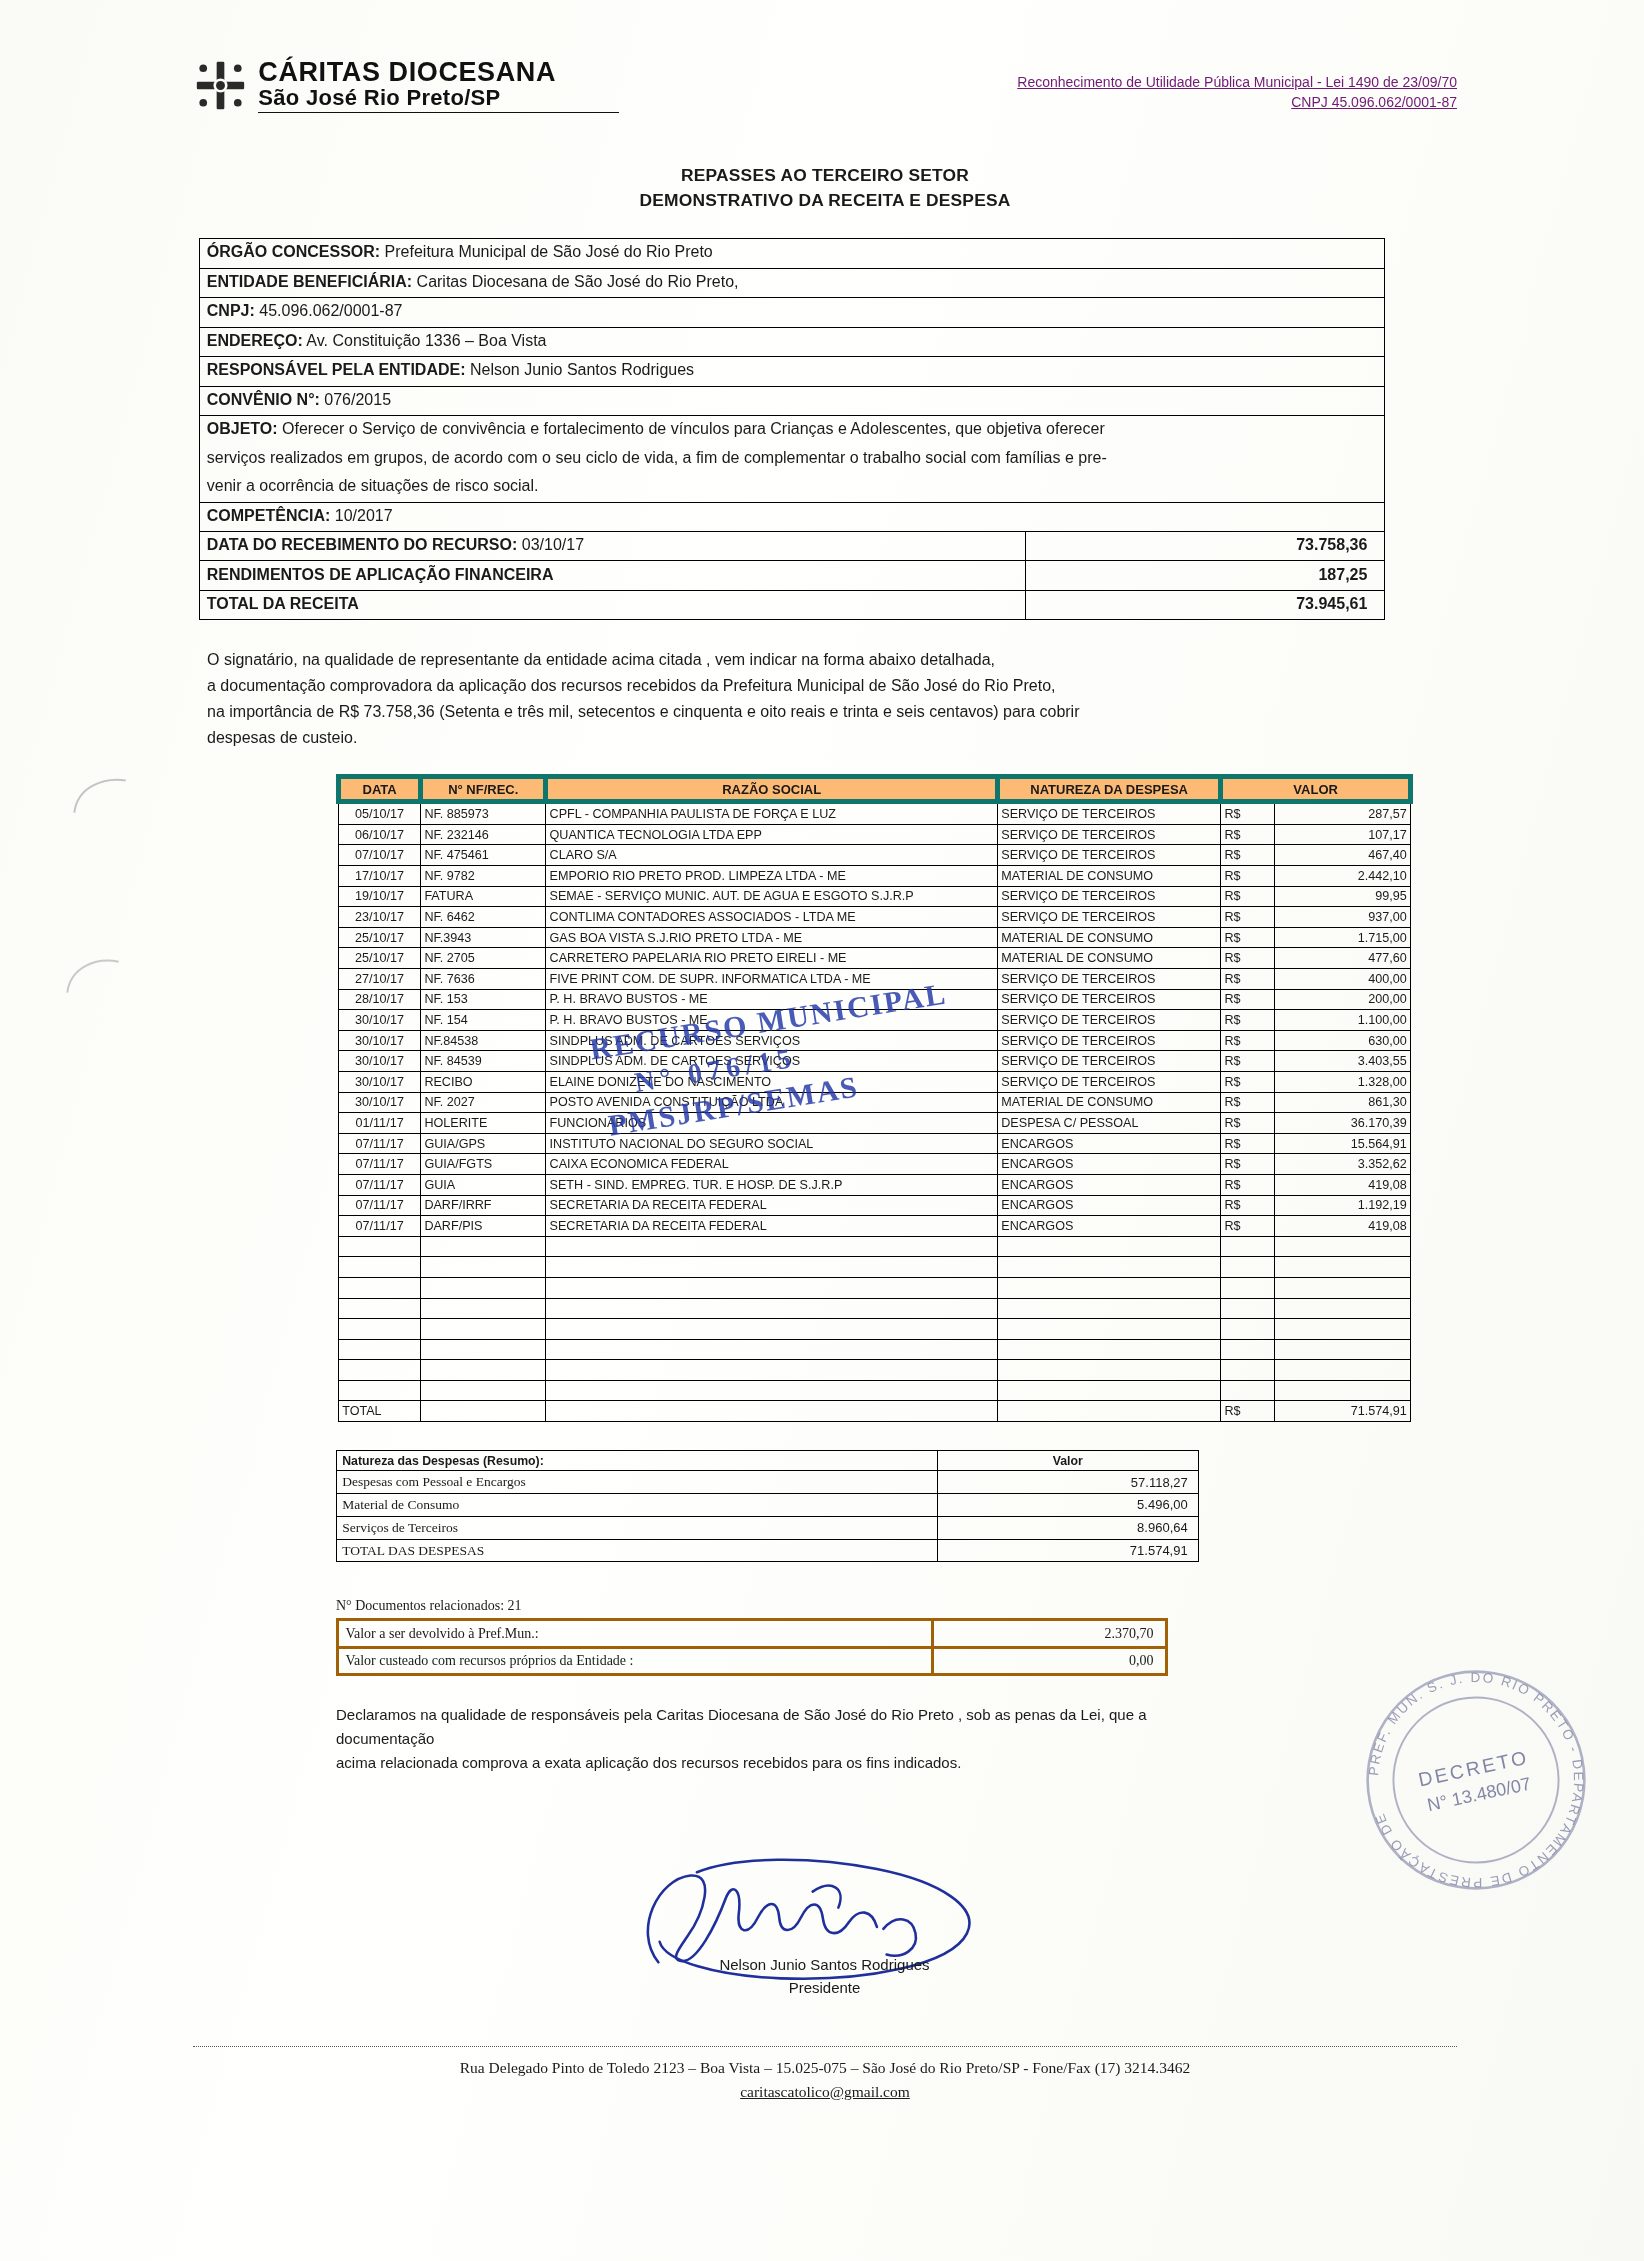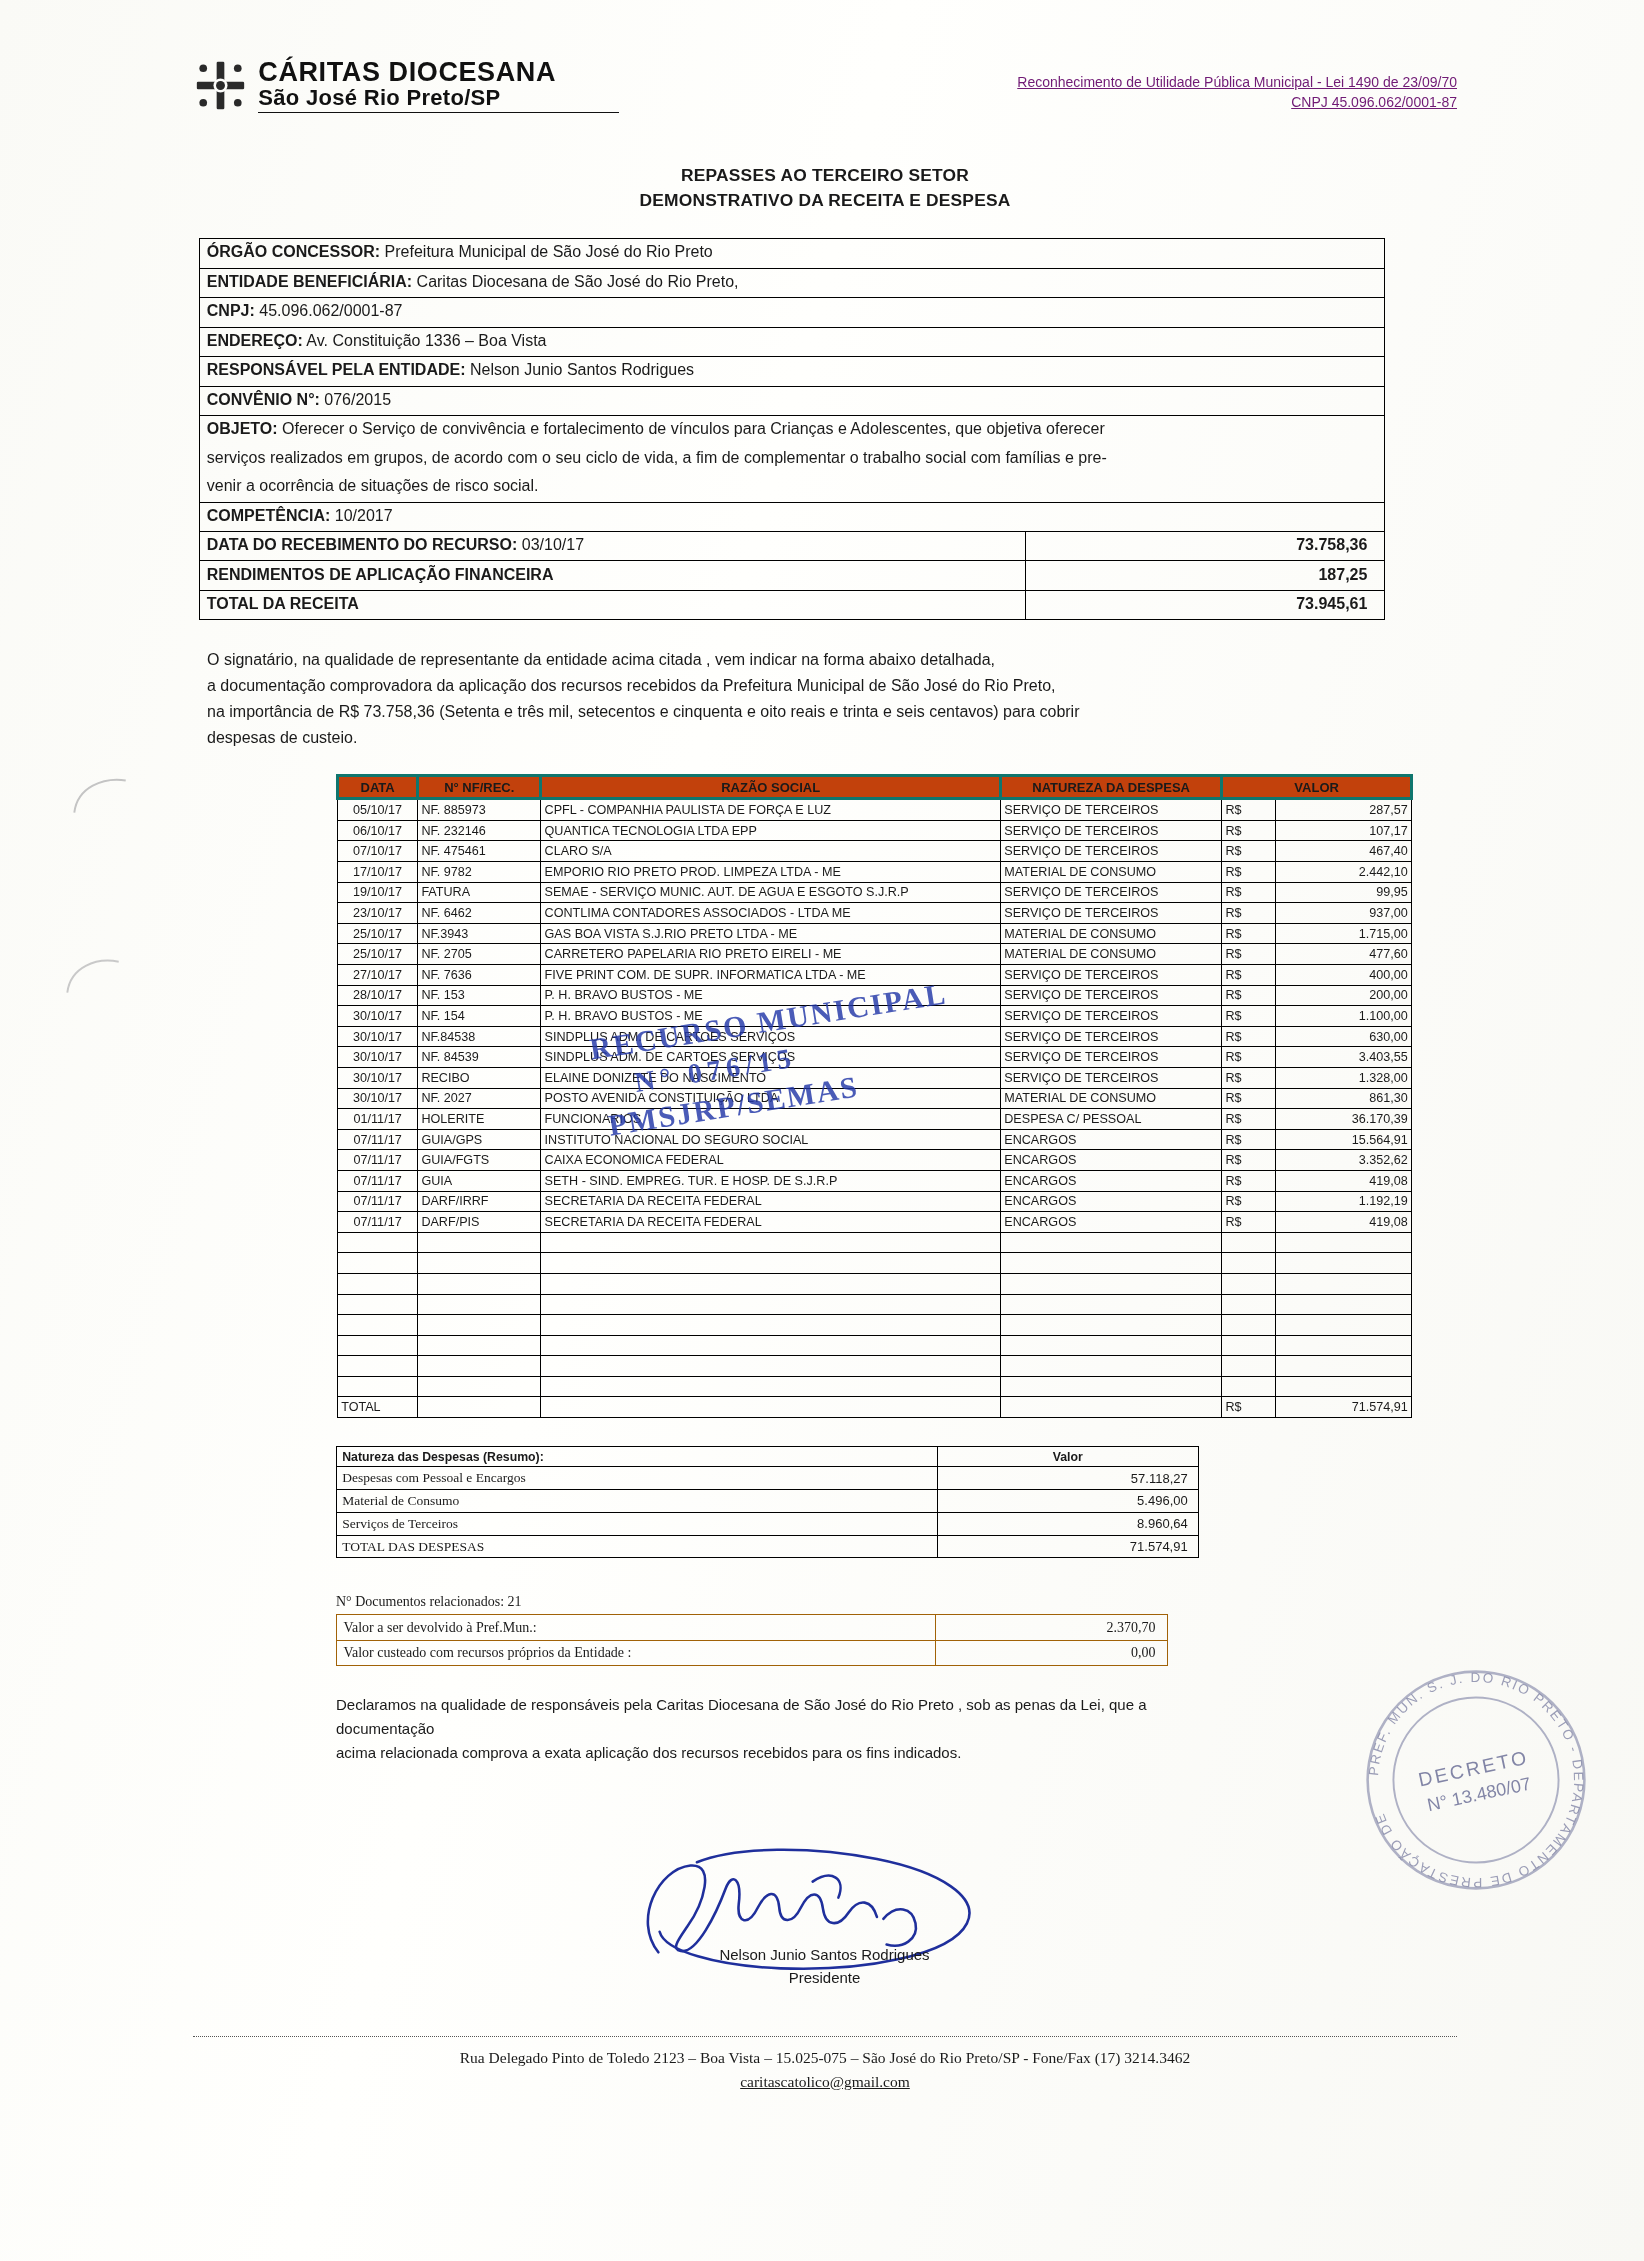--- a/index.html
+++ b/index.html
@@ -124,22 +124,22 @@
   
   .exp-wrap {
     margin: 23px 0 0 143px;
     position: relative;
   }
   .exp-table {
     width: 1077px;
     font-size: 12.6px;
   }
   .exp-table th {
-    border: 3px solid #0f766e;
-    background: #c2410c;
+    border: 5px solid #0f766e;
+    background: #fdba74;
     font-weight: bold;
     font-size: 13px;
     padding: 2.6px 2.6px;
     text-align: center;
   }
   .exp-table td {
     border: 1px solid #000;
     padding: 1.3px 3.2px;
     height: 17px;
     line-height: 1.12;
@@ -207,21 +207,21 @@
     font-size: 14px;
     font-family: Liberation Serif, serif;
   }
   .docs-table {
     margin-left: 143px;
     width: 832px;
     font-size: 14px;
     font-family: "Liberation Serif", serif;
   }
   .docs-table td {
-    border: 1px solid #a16207;
+    border: 3px solid #a16207;
     padding: 2.6px 6.4px;
     height: 19.3px;
   }
   .docs-table td.amount {
     text-align: right;
     width: 213px;
     padding-right: 11.6px;
   }
 
   .declare {

